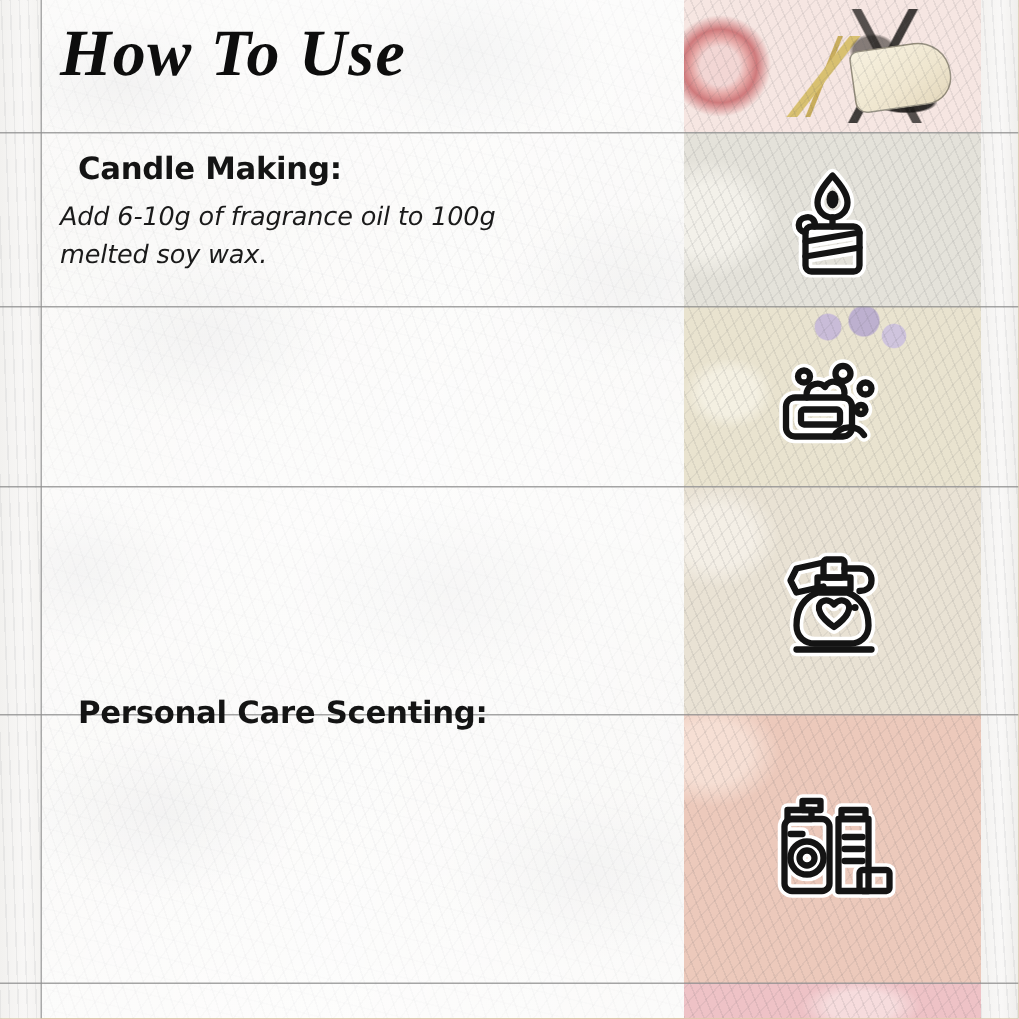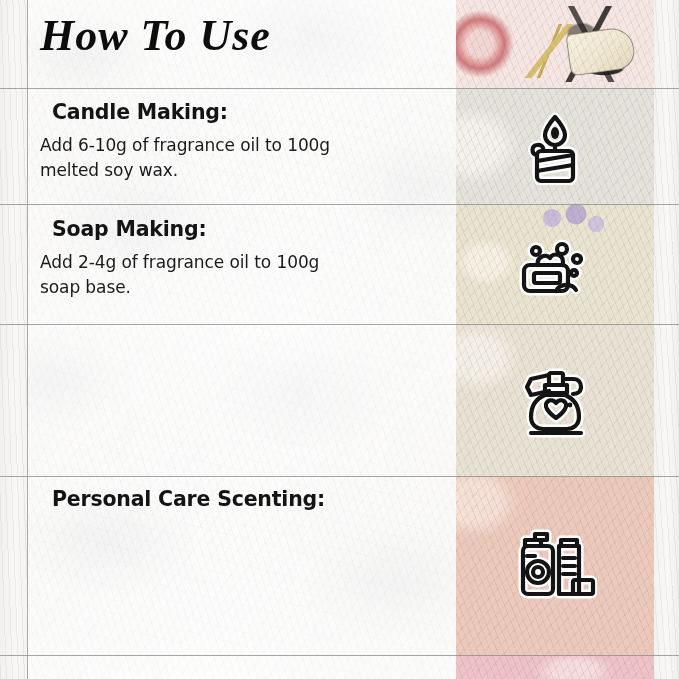--- a/index.html
+++ b/index.html
@@ -153,26 +153,26 @@
   }
   .section{position:absolute;left:40px;width:406px;}
   .sec-title{
     font-family:"DejaVu Sans", sans-serif;
     font-weight:700;font-size:20.5px;color:#141414;
     letter-spacing:-.2px;margin:0 0 9px 12px;
   }
   .sec-body{
     font-family:"DejaVu Sans", sans-serif;
     font-weight:400;font-size:17px;line-height:1.45;color:#1a1a1a;
-    letter-spacing:-.1px;margin:0;white-space:pre-line;
+    letter-spacing:-.1px;margin:0;white-space:pre-line;font-style:italic;
   }
   #sec-candle{top:100px;}
   #sec-soap{top:217px;}
   #sec-perfume{top:336px;}
-  #sec-care{top:487px;}
+  #sec-care{top:463px;}
 
   
   .icon-wrap{position:absolute;left:0;width:198px;display:flex;justify-content:center;align-items:center;}
   #icon-candle{top:108px;height:80px;}
   #icon-soap{top:228px;height:80px;}
   #icon-perfume{top:360px;height:86px;}
   #icon-care{top:516px;height:92px;}
   .icon-wrap svg{display:block;}
 </style>
 </head>
@@ -311,25 +311,20 @@
 
   <div class="content">
     <div class="title">How To Use</div>
 
     <div class="section" id="sec-candle">
       <p class="sec-title">Candle Making:</p>
       <p class="sec-body">Add 6-10g of fragrance oil to 100g
 melted soy wax.</p>
     </div>
 
-    <div class="section" id="sec-soap">
-      <p class="sec-title">Soap Making:</p>
-      <p class="sec-body">Add 2-4g of fragrance oil to 100g
-soap base.</p>
-    </div>
 
 
     <div class="section" id="sec-care">
       <p class="sec-title">Personal Care Scenting:</p>
     </div>
   </div>
 
 </div>
 
 </body></html>

